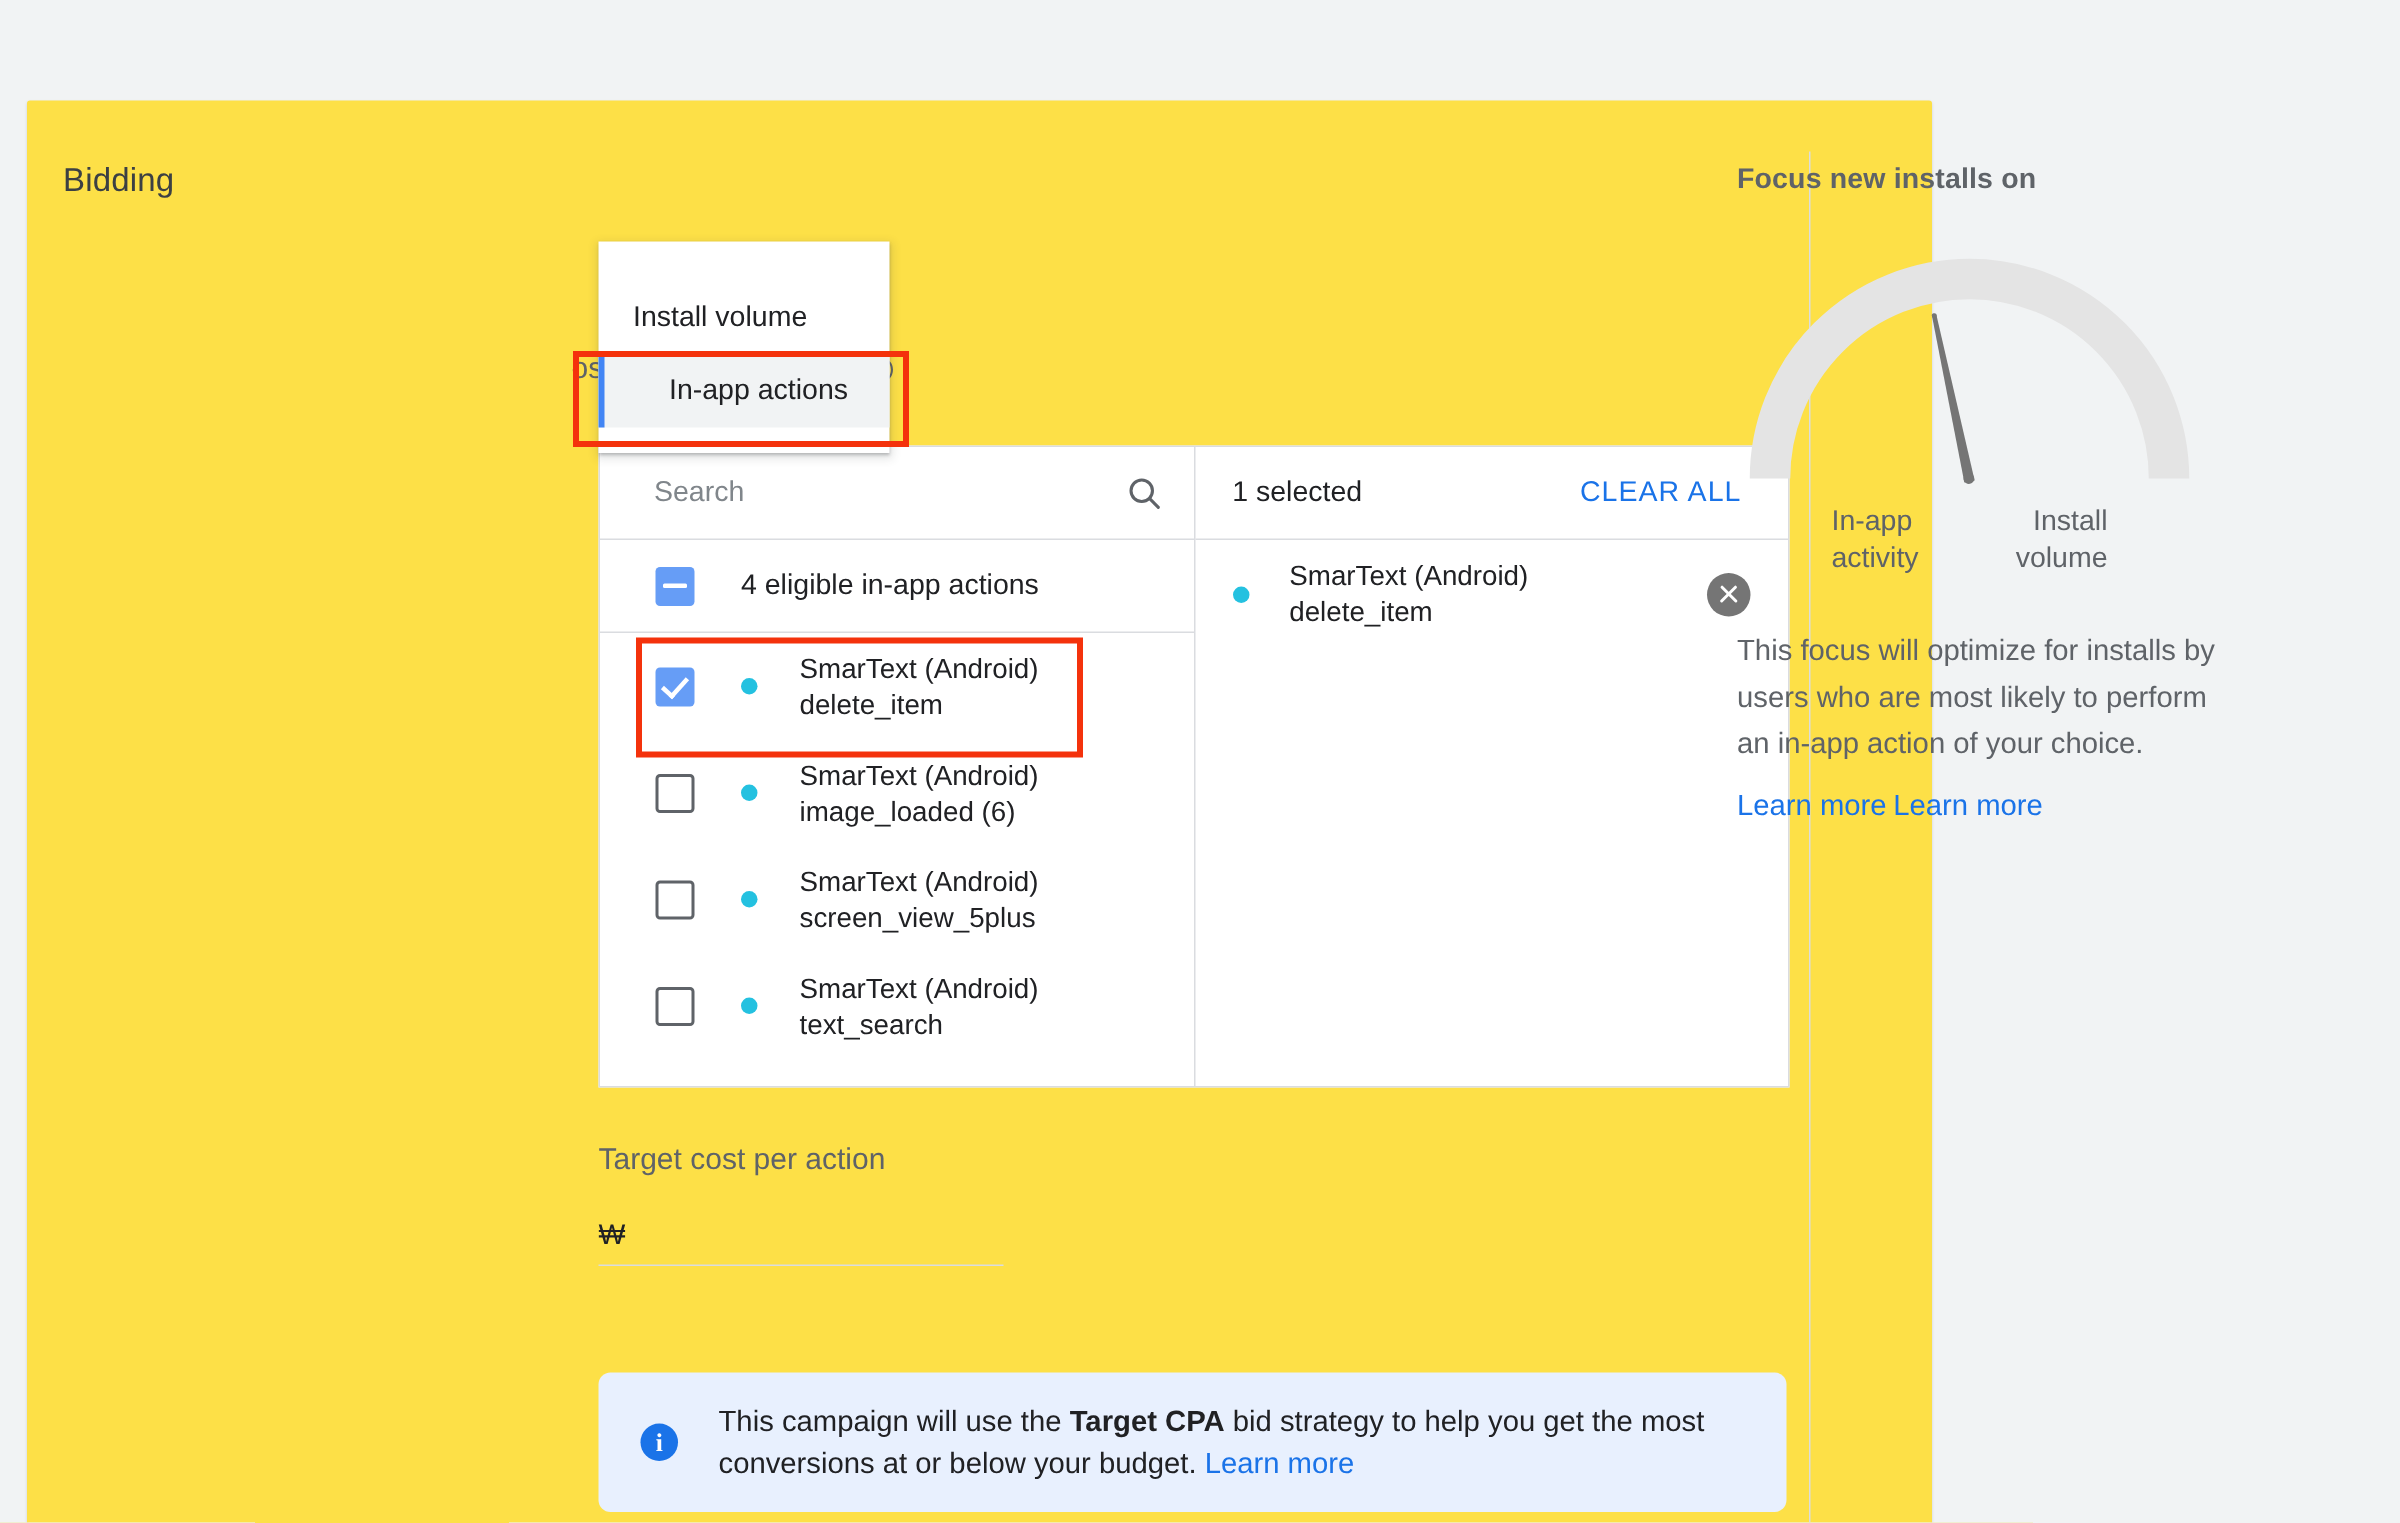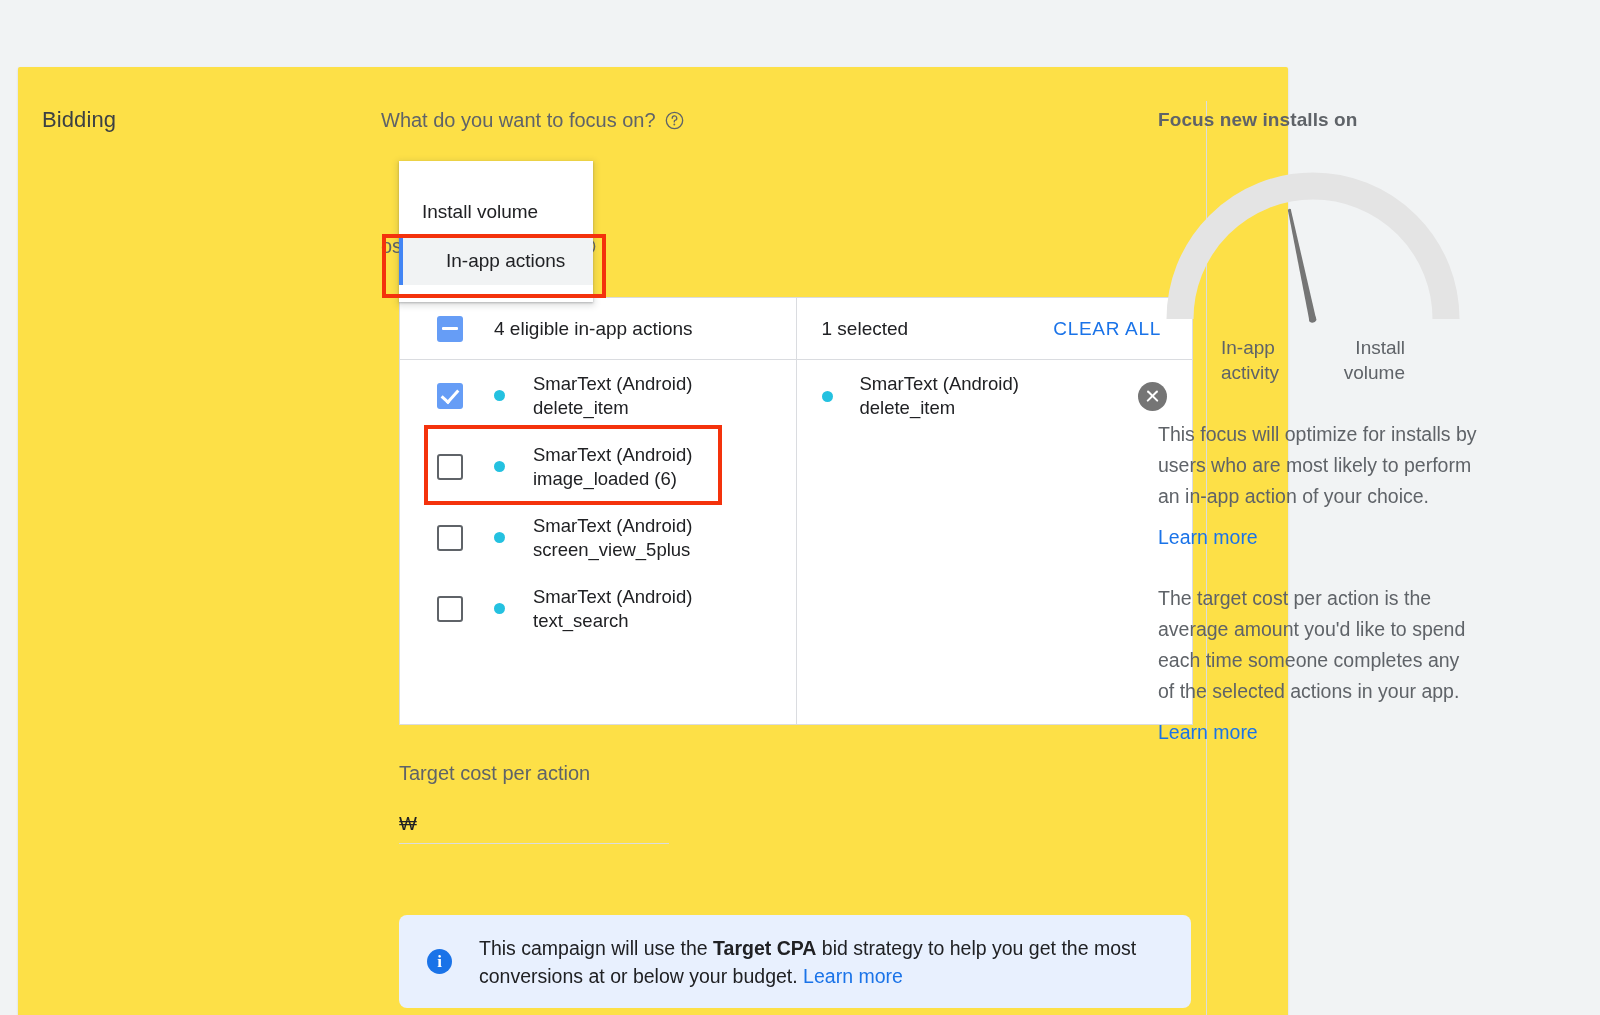--- a/index.html
+++ b/index.html
@@ -257,30 +257,20 @@
 </style>
 </head>
 <body>
 
 <div id="root">
 
   <div class="card">
 
     <div class="section-title">Bidding</div>
 
-    <div class="q1">
-      <span>What do you want to focus on?</span>
-      <span class="help-icon">
-        <svg viewBox="0 0 20 20" width="19" height="19">
-          <circle cx="10" cy="10" r="8.6" fill="none" stroke="#5f6368" stroke-width="1.4"></circle>
-          <path d="M7.6 7.6a2.4 2.4 0 1 1 2.9 2.35c-.6.15-.7.6-.7 1.05v.5" fill="none" stroke="#5f6368" stroke-width="1.4" stroke-linecap="round"></path>
-          <circle cx="9.8" cy="14.2" r="1" fill="#5f6368"></circle>
-        </svg>
-      </span>
-    </div>
 
     <div class="q2">
       <span>ost important to you?</span>
       <span class="help-icon">
         <svg viewBox="0 0 20 20" width="19" height="19">
           <circle cx="10" cy="10" r="8.6" fill="none" stroke="#5f6368" stroke-width="1.4"></circle>
           <path d="M7.6 7.6a2.4 2.4 0 1 1 2.9 2.35c-.6.15-.7.6-.7 1.05v.5" fill="none" stroke="#5f6368" stroke-width="1.4" stroke-linecap="round"></path>
           <circle cx="9.8" cy="14.2" r="1" fill="#5f6368"></circle>
         </svg>
       </span>
@@ -291,20 +281,29 @@
         <span>Install volume</span>
       </div>
       <div class="dd-item selected">
         <span>In-app actions</span>
       </div>
     </div>
 
     <div class="picker">
 
       <div class="picker-left">
+        <div class="search-row">
+          <input class="search-input" type="text" placeholder="Search" style="">
+          <span class="search-icon">
+            <svg viewBox="0 0 24 24" width="26" height="26">
+              <circle cx="10.3" cy="10.3" r="6.6" fill="none" stroke="#5f6368" stroke-width="1.9"></circle>
+              <line x1="15.2" y1="15.2" x2="20.5" y2="20.5" stroke="#5f6368" stroke-width="1.9" stroke-linecap="round"></line>
+            </svg>
+          </span>
+        </div>
 
         <div class="hdr-row">
           <span class="cb indeterminate"></span>
           <span class="hdr-label">4 eligible in-app actions</span>
         </div>
 
         <div class="opt-row">
           <span class="cb checked"></span>
           <span class="opt-dot"></span>
           <span class="opt-label">
@@ -386,21 +385,20 @@
       <div class="gauge-labels">
         <div class="gauge-label" style="white-space:pre-line">In-app
 activity</div>
         <div class="gauge-label right" style="white-space:pre-line">Install
 volume</div>
       </div>
 
       <div class="rail-p">This focus will optimize for installs by users who are most likely to perform an in-app action of your choice.</div>
       <a class="rail-link">Learn more</a>
 
-      <div class="rail-p">The target cost per action is the average amount you'd like to spend each time someone completes any of the selected actions in your app.</div>
       <a class="rail-link">Learn more</a>
     </div>
 
     <div class="red-box" id="redbox-dropdown"></div>
     <div class="red-box" id="redbox-row"></div>
 
   </div>
 </div>
 
 </body></html>

